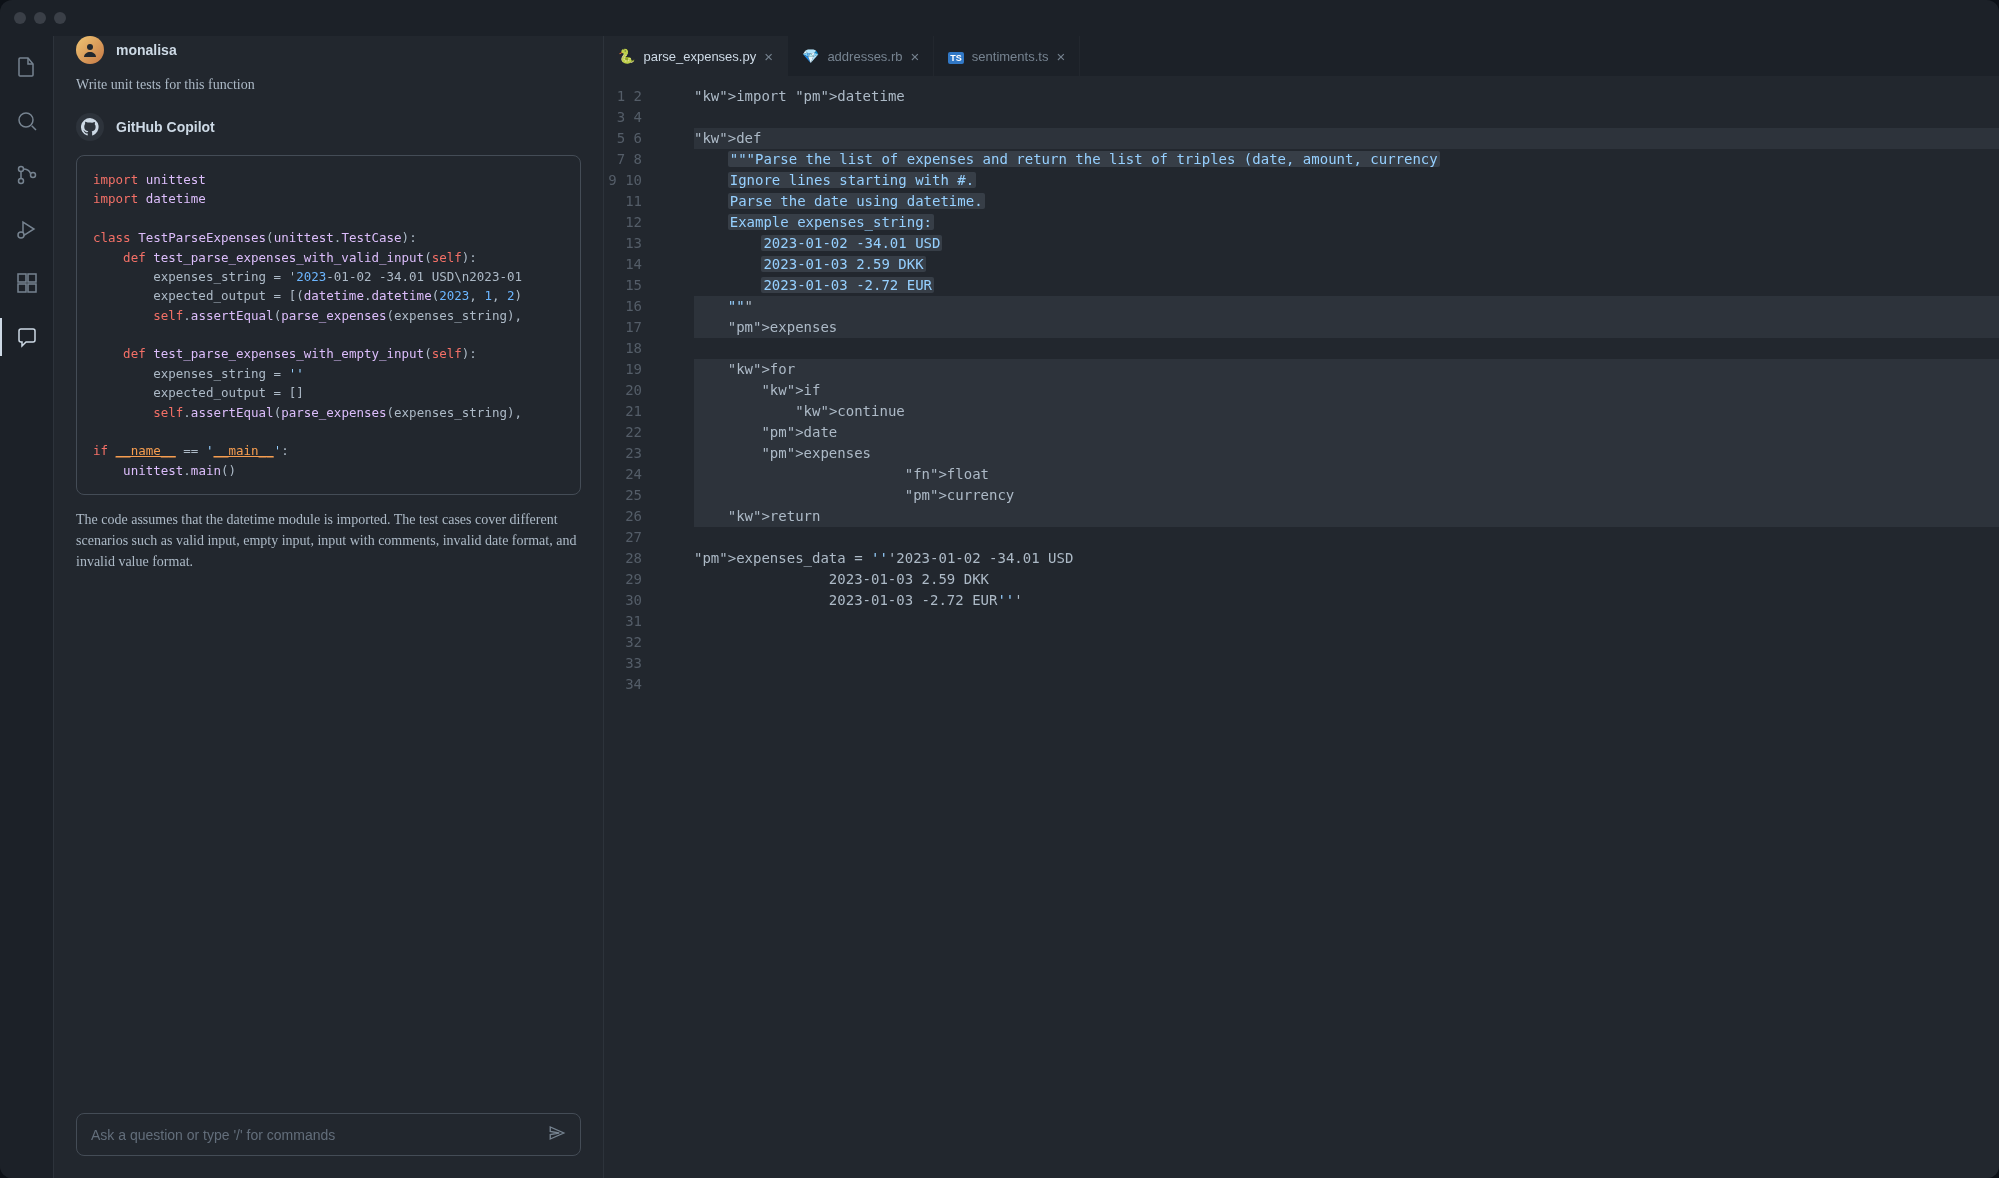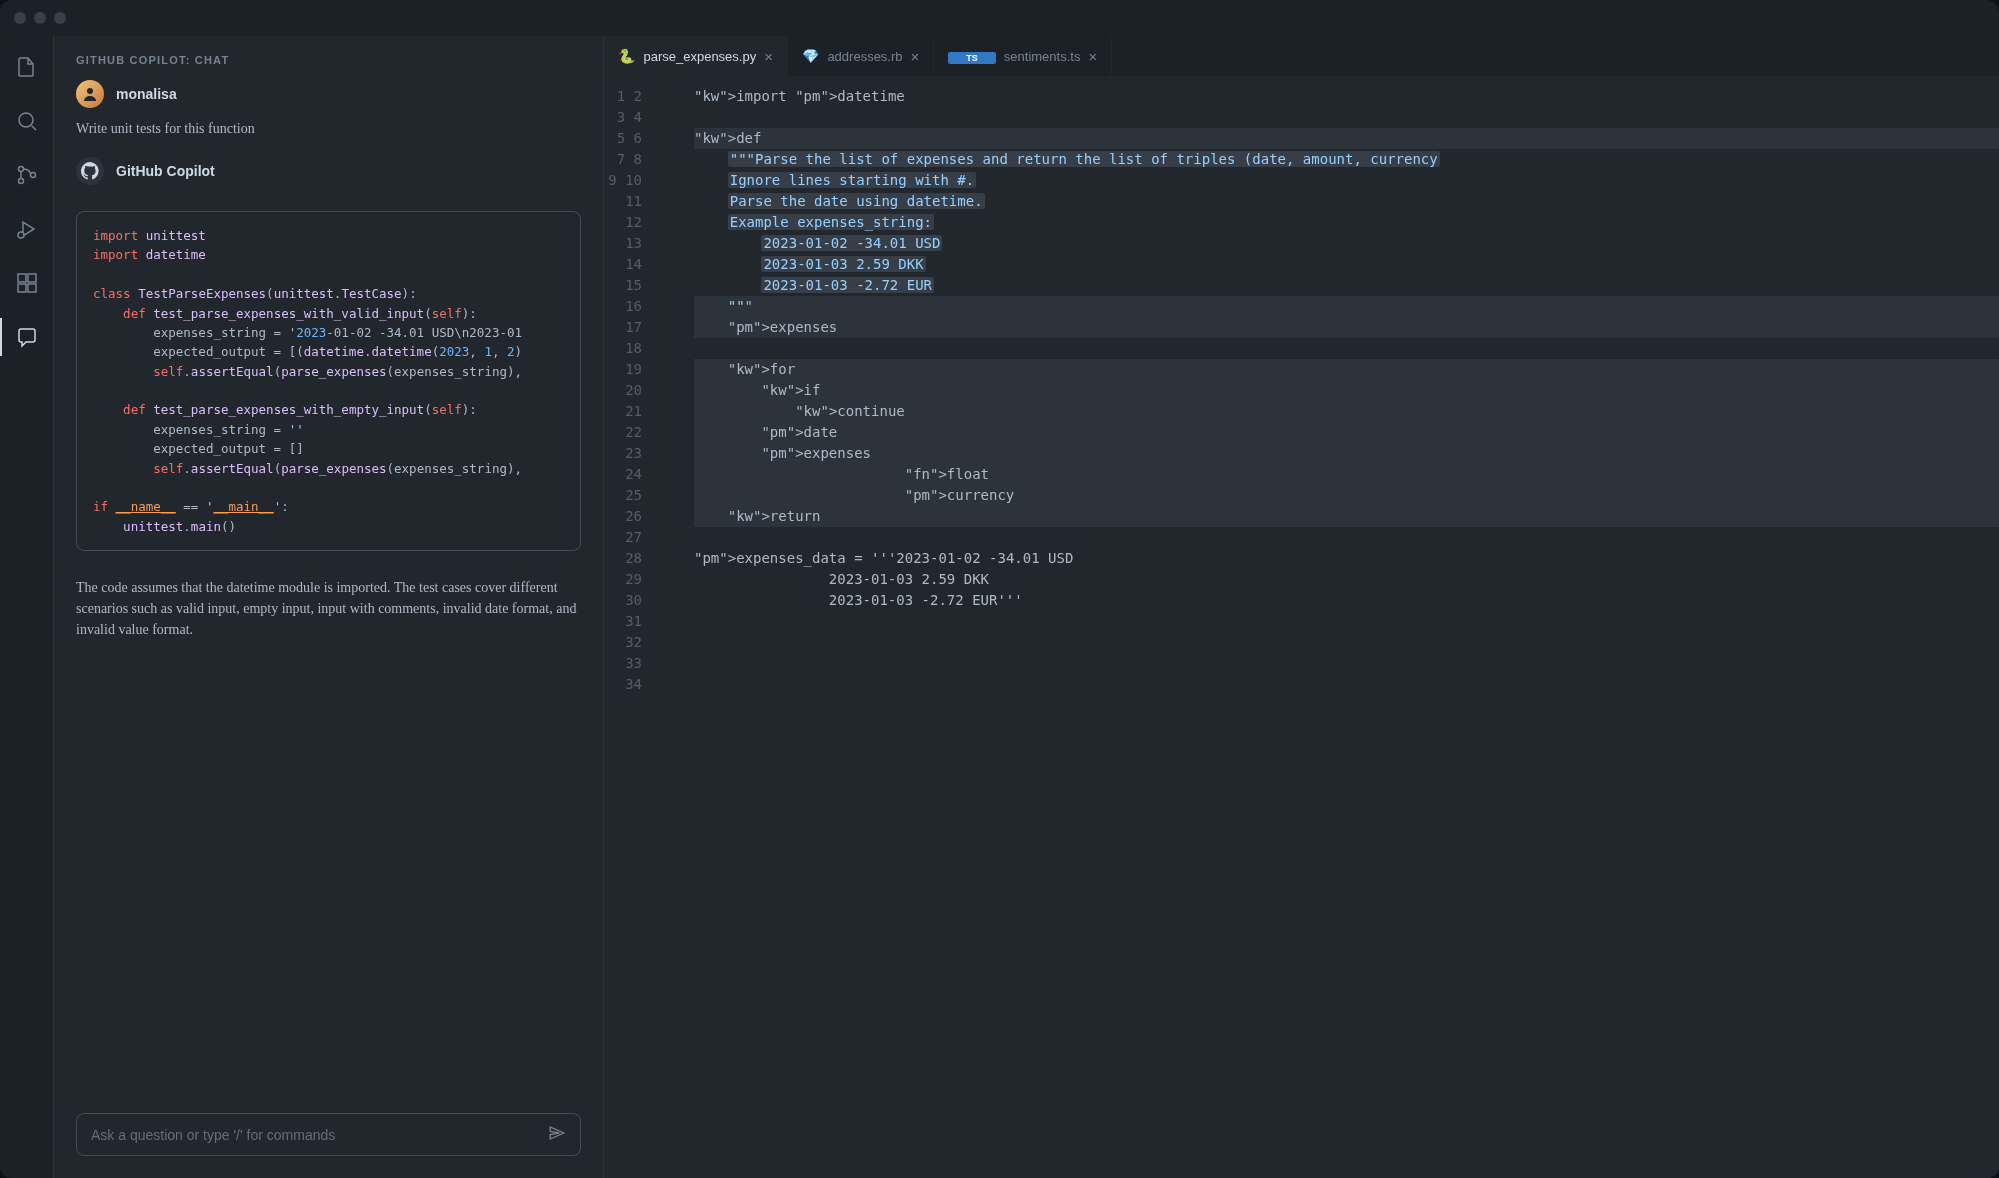--- a/index.html
+++ b/index.html
@@ -109,21 +109,21 @@
   justify-content: center;
 }
 .avatar.user { background: linear-gradient(135deg,#f0c674,#c67845); }
 .avatar.copilot { background: #2d333b; }
 .msg-name { font-weight: 600; color: #cdd9e5; font-size: 14px; }
 .msg-text { color: #adbac7; line-height: 1.5; font-size: 14px; font-family: Liberation Serif, serif; }
 .code-block {
   border: 1px solid #444c56;
   border-radius: 8px;
   padding: 14px 16px;
-  margin: 26px 0;
+  margin: 14px 0;
   font-family: 'SF Mono', Menlo, monospace;
   font-size: 12.5px;
   line-height: 1.55;
   white-space: pre;
   overflow-x: hidden;
   color: #adbac7;
 }
 .chat-input-wrap {
   padding: 16px 22px 22px;
 }
@@ -249,21 +249,20 @@
           </svg>
       </div>
       <div class="activity-icon active">
         <svg width="24" height="24" viewBox="0 0 24 24" fill="none" stroke="currentColor" stroke-width="1.5">
             <path d="M4 6a2 2 0 0 1 2-2h12a2 2 0 0 1 2 2v9a2 2 0 0 1-2 2h-7l-4 4v-4H6a2 2 0 0 1-2-2V6z"></path>
           </svg>
       </div>
     </div>
 
     <div class="chat-panel">
-      <div class="chat-header">GITHUB COPILOT: CHAT</div>
       <div class="chat-body">
         <div class="msg">
           <div class="msg-head">
             <div class="avatar user">
               <svg width="16" height="16" viewBox="0 0 16 16" fill="#22272e">
                   <circle cx="8" cy="5" r="3"></circle>
                   <path d="M2 15c0-3 3-5 6-5s6 2 6 5"></path>
                 </svg>
             </div>
             <div class="msg-name">monalisa</div>
@@ -317,21 +316,21 @@
             <span class="file-icon">🐍</span>
             <span>parse_expenses.py</span>
             <span class="tab-close">×</span>
           </div>
           <div class="tab">
             <span class="file-icon">💎</span>
             <span>addresses.rb</span>
             <span class="tab-close">×</span>
           </div>
           <div class="tab">
-            <span class="file-icon"><span style="background:#3178c6;color:#fff;font-size:9px;padding:1px 18px;border-radius:2px;font-weight:bold">TS</span></span>
+            <span class="file-icon"><span style="background:#3178c6;color:#fff;font-size:9px;padding:1px 2px;border-radius:2px;font-weight:bold">TS</span></span>
             <span>sentiments.ts</span>
             <span class="tab-close">×</span>
           </div>
         </div>
       <div class="editor">
         <div class="gutter" id="gutter">1
 2
 3
 4
 5

